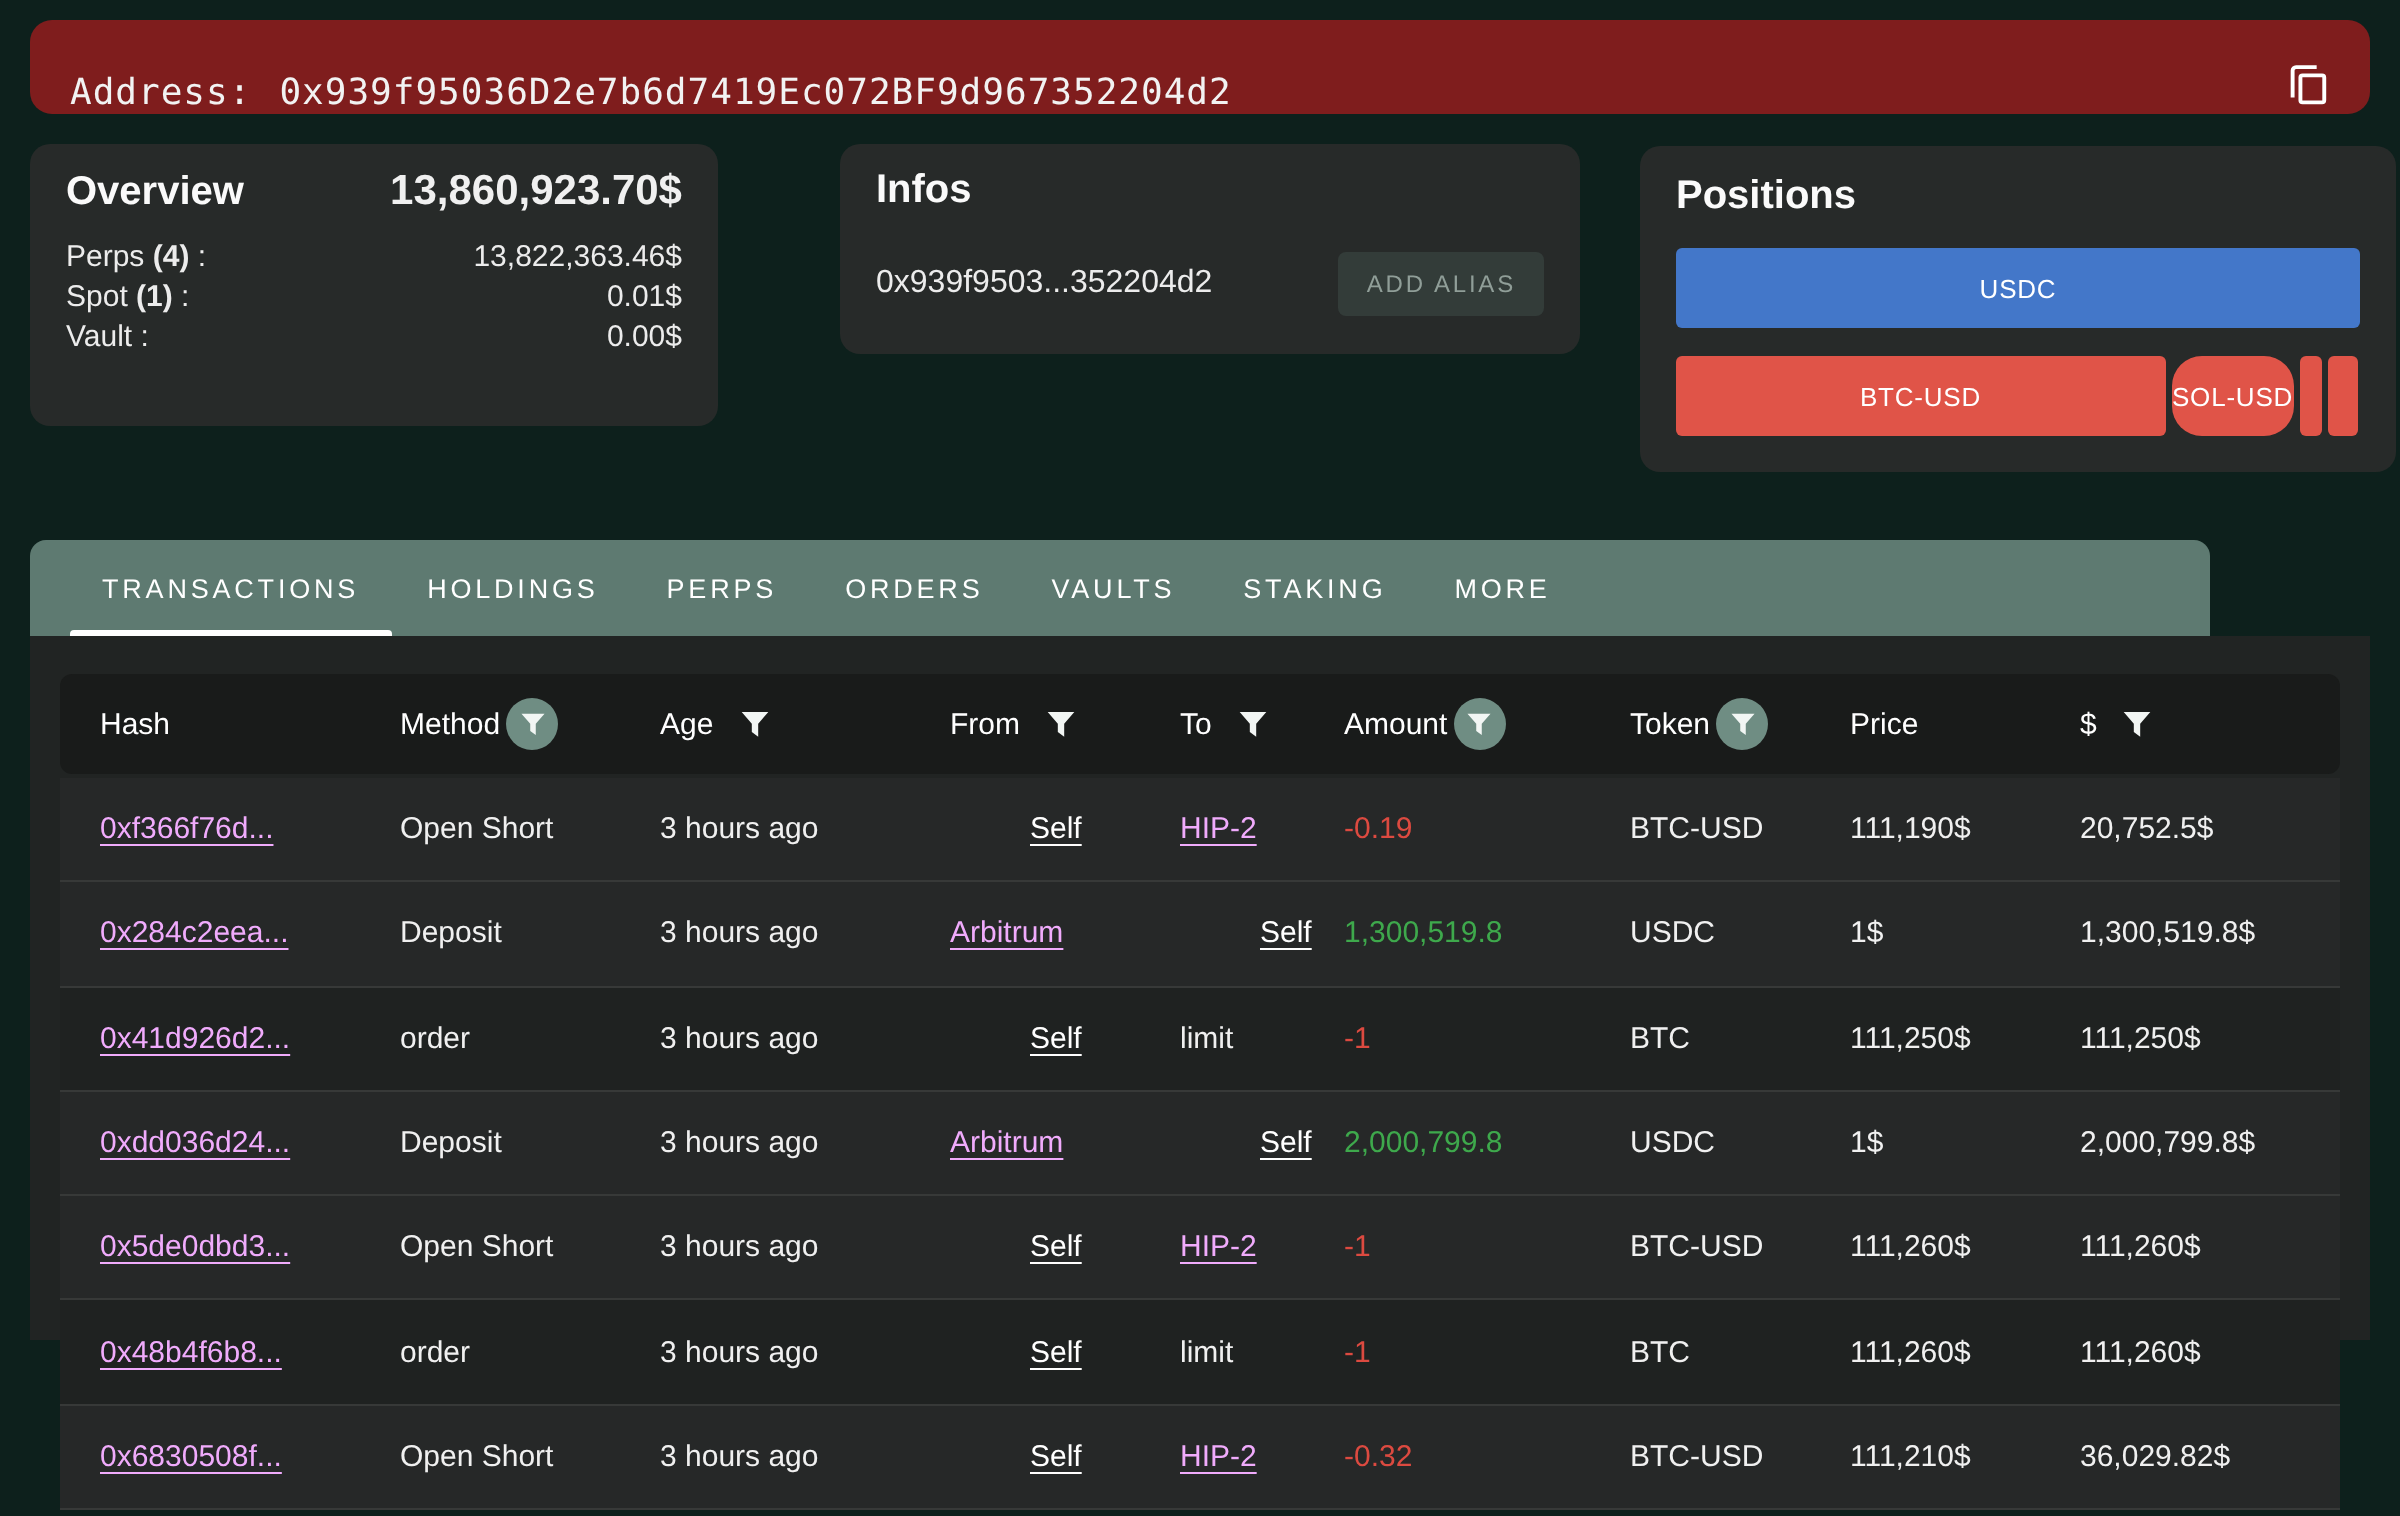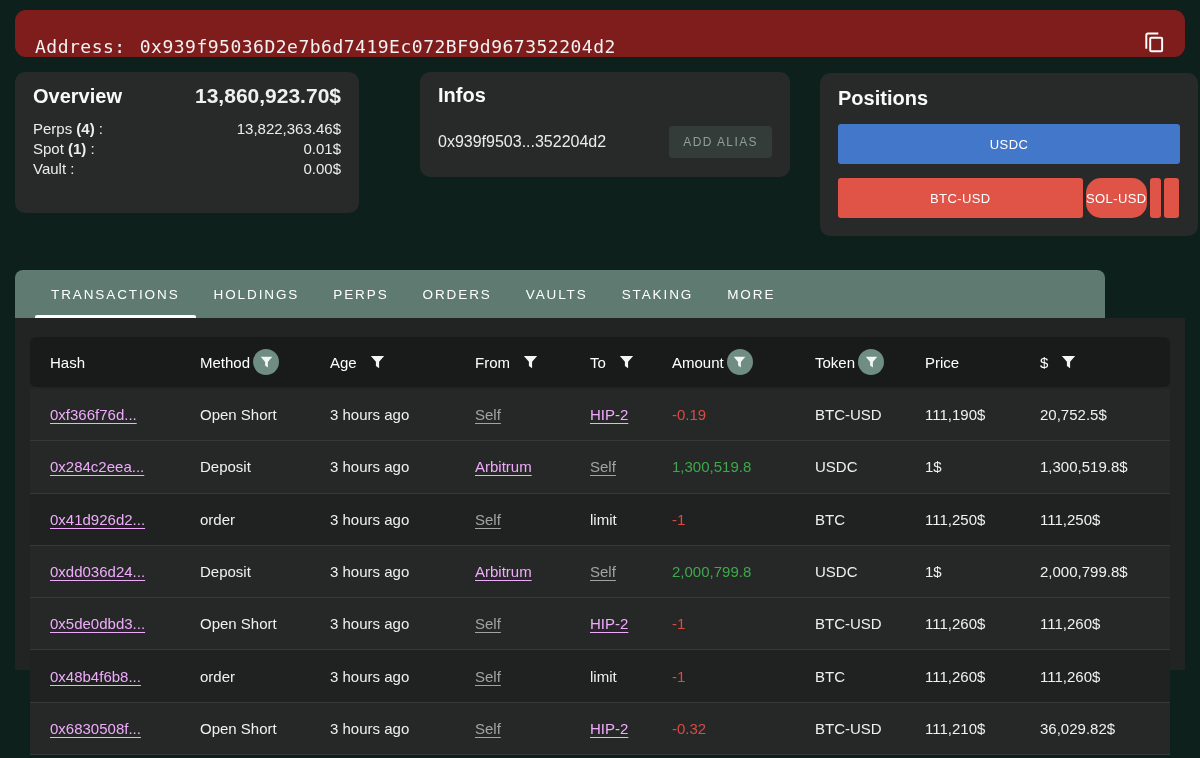--- a/index.html
+++ b/index.html
@@ -85,21 +85,21 @@
   }
   .f-plain { display:flex; align-items:center; cursor:pointer; }
   .tbody { margin:0 15px; }
   .t-row {
     height:52.3px; background:#262828;
     border-bottom:1px solid #373938;
     font-size:15px; color:#f0f0f0;
   }
   .t-row.dark { background:#1f2221; }
   .link { color:#f0abfc; text-decoration:underline; text-underline-offset:3px; cursor:pointer; }
-  .link.muted { color:#a3a3a3; }
+  .link.muted { color:#ffffff;margin-left:40px; }
   .red { color:#dc4a40; }
   .green { color:#3ea94c; }
 </style>
 </head>
 <body>
 
 <div class="addr-bar">
   <div class="addr-text">
     <span>Address:</span>
     <span>0x939f95036D2e7b6d7419Ec072BF9d967352204d2</span>

